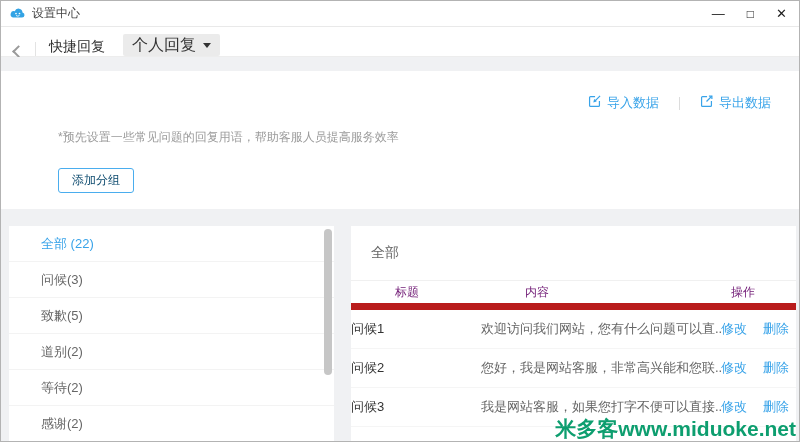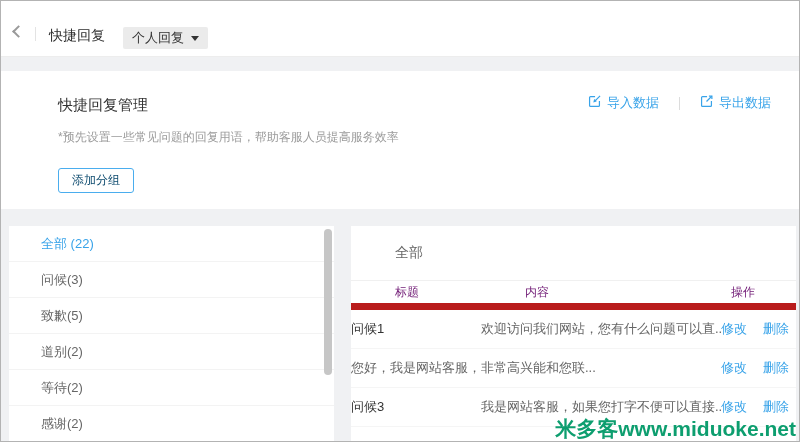--- a/index.html
+++ b/index.html
@@ -14,31 +14,31 @@
     border-bottom:1px solid #e9e9e9; display:flex; align-items:center; padding:0 12px 0 8px;
   }
   .app-icon { display:flex; margin-right:6px; }
   .win-title { font-size:12px; color:#444; }
   .win-controls { margin-left:auto; display:flex; align-items:center; gap:22px; color:#1b1b1b; }
   .ctrl { font-size:13px; line-height:1; cursor:default; }
   .ctrl.max { font-size:12px; }
   
   .navbar {
     position:absolute; top:26px; left:0; right:0; height:30px; background:#fff;
-    border-bottom:1px solid #ededed; display:flex; align-items:flex-start; padding:0 10px;
+    border-bottom:1px solid #ededed; display:flex; align-items:flex-end; padding:0 10px;
   }
   .back-chevron {
     width:9px; height:9px; border-left:2px solid #9a9a9a; border-bottom:2px solid #9a9a9a;
     transform:rotate(45deg); margin-left:3px;
   }
   .nav-divider { width:1px; height:14px; background:#e3e3e3; margin:0 13px 0 12px; }
   .nav-title { font-size:14px; color:#2b2b2b; }
   .dropdown {
     margin-left:18px; background:#ebebeb; height:22px; border-radius:2px;
-    display:flex; align-items:center; gap:7px; padding:0 9px; font-size:13px; color:#333; cursor:pointer;
+    display:flex; align-items:center; gap:7px; padding:0 9px; font-size:16px; color:#333; cursor:pointer;
   }
   .caret { width:0; height:0; border-left:4px solid transparent; border-right:4px solid transparent; border-top:5px solid #333; }
   
   .band1 { position:absolute; top:56px; left:0; right:0; height:14px; background:#f0f1f3; }
   .lower-bg { position:absolute; top:208px; bottom:0; left:0; right:0; background:#f0f1f3; }
   
   .card { position:absolute; top:70px; left:0; right:0; height:138px; background:#fff; }
   .card-title { position:absolute; left:57px; top:25px; font-size:15px; color:#333; }
   .card-subtitle { position:absolute; left:57px; top:58px; font-size:12px; color:#9b9b9b; }
   .add-group-btn {
@@ -56,21 +56,21 @@
   .sidebar li {
     height:36px; border-bottom:1px solid #f3f3f3; display:flex; align-items:center;
     padding-left:32px; font-size:13px; color:#666; cursor:pointer;
   }
   .sidebar li.active { color:#38a3e9; }
   .scrollbar { position:absolute; right:2px; top:3px; width:8px; height:146px; background:#c6c6c6; border-radius:4px; }
   
   .content { position:absolute; left:350px; top:225px; width:445px; bottom:0; background:#fff; overflow:hidden; }
   .content-heading {
     height:55px; border-bottom:1px solid #f0f0f0; display:flex; align-items:center;
-    padding-left:44px; font-size:14px; color:#666;
+    padding-left:20px; font-size:14px; color:#666;
   }
   .thead {
     height:29px; border-bottom:7px solid #b91c1c; display:flex; align-items:center;
     padding-left:44px; font-size:12px; color:#701a75;
   }
   .col-title { width:130px; flex:none; }
   .col-content { flex:1; min-width:0; }
   .col-ops { width:67px; flex:none; padding-left:2px; }
   .trow {
     height:39px; border-bottom:1px solid #f5f5f5; display:flex; align-items:center;
@@ -84,36 +84,51 @@
   .watermark {
     position:absolute; right:3px; bottom:1px; font-size:21px; font-weight:bold;
     color:#0d9e6f; line-height:1.1; z-index:10; pointer-events:none;
   }
 </style>
 </head>
 <body>
 
 <div class="window">
 
+  <div class="titlebar">
+    <span class="app-icon">
+      <svg width="17" height="13" viewBox="0 0 34 26">
+        <path fill="#33a3e4" d="M27 11a8 8 0 0 0-15.5-2.6A6.5 6.5 0 0 0 8 21h18a5 5 0 0 0 1-9.9z"></path>
+        <circle cx="14" cy="13" r="1.7" fill="#fff"></circle>
+        <circle cx="21" cy="13" r="1.7" fill="#fff"></circle>
+        <path d="M14 17q3.5 2.6 7 0" stroke="#fff" stroke-width="1.6" fill="none"></path>
+      </svg>
+    </span>
+    <span class="win-title">设置中心</span>
+    <span class="win-controls">
+      <span class="ctrl">—</span>
+      <span class="ctrl max">□</span>
+      <span class="ctrl">✕</span>
+    </span>
+  </div>
 
   <div class="navbar">
     <span class="back-chevron"></span>
     <span class="nav-divider"></span>
     <span class="nav-title">快捷回复</span>
     <span class="dropdown">
       <span>个人回复</span>
       <span class="caret"></span>
     </span>
   </div>
 
   <div class="band1"></div>
   <div class="lower-bg"></div>
 
   <div class="card">
-    <div class="card-title">快捷回复管理</div>
     <div class="card-subtitle">*预先设置一些常见问题的回复用语，帮助客服人员提高服务效率</div>
     <button class="add-group-btn">添加分组</button>
     <div class="data-links">
       <span class="data-link">
         <span>
           <svg width="13" height="13" viewBox="0 0 14 14" fill="none" stroke="#38a3e9" stroke-width="1.3">
             <path d="M12.3 6.5v4.8a1 1 0 0 1-1 1H2.7a1 1 0 0 1-1-1V2.7a1 1 0 0 1 1-1h4.9"></path>
             <path d="M13 1 7.6 6.4"></path>
             <path d="M7.2 4.6l-.6 2.5 2.5-.6"></path>
           </svg>
@@ -176,20 +191,21 @@
         <div class="trow">
           <span class="cell-title">问候1</span>
           <span class="cell-content">欢迎访问我们网站，您有什么问题可以直...</span>
           <span class="cell-ops">
             <span class="op-link">修改</span>
             <span class="op-link">删除</span>
           </span>
         </div>
 
         <div class="trow">
+          <span class="cell-title">问候2</span>
           <span class="cell-content">您好，我是网站客服，非常高兴能和您联...</span>
           <span class="cell-ops">
             <span class="op-link">修改</span>
             <span class="op-link">删除</span>
           </span>
         </div>
 
         <div class="trow">
           <span class="cell-title">问候3</span>
           <span class="cell-content">我是网站客服，如果您打字不便可以直接...</span>

